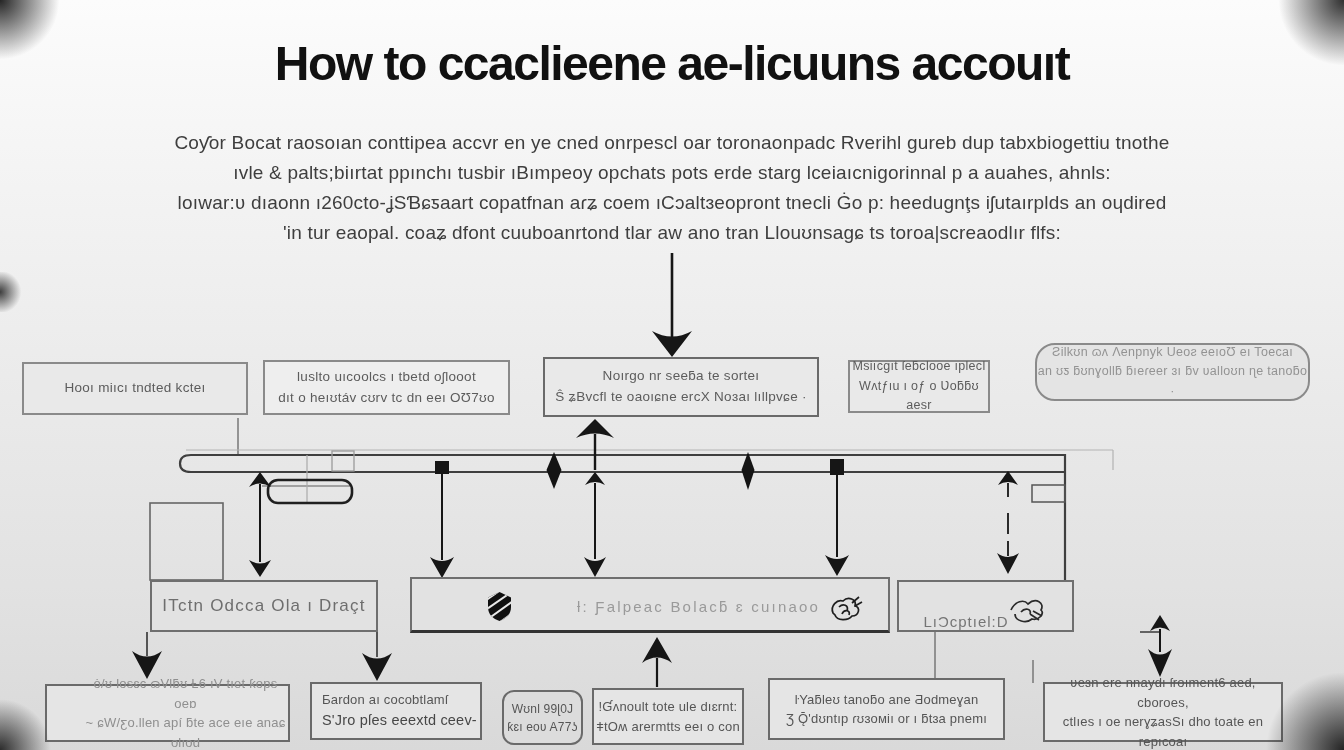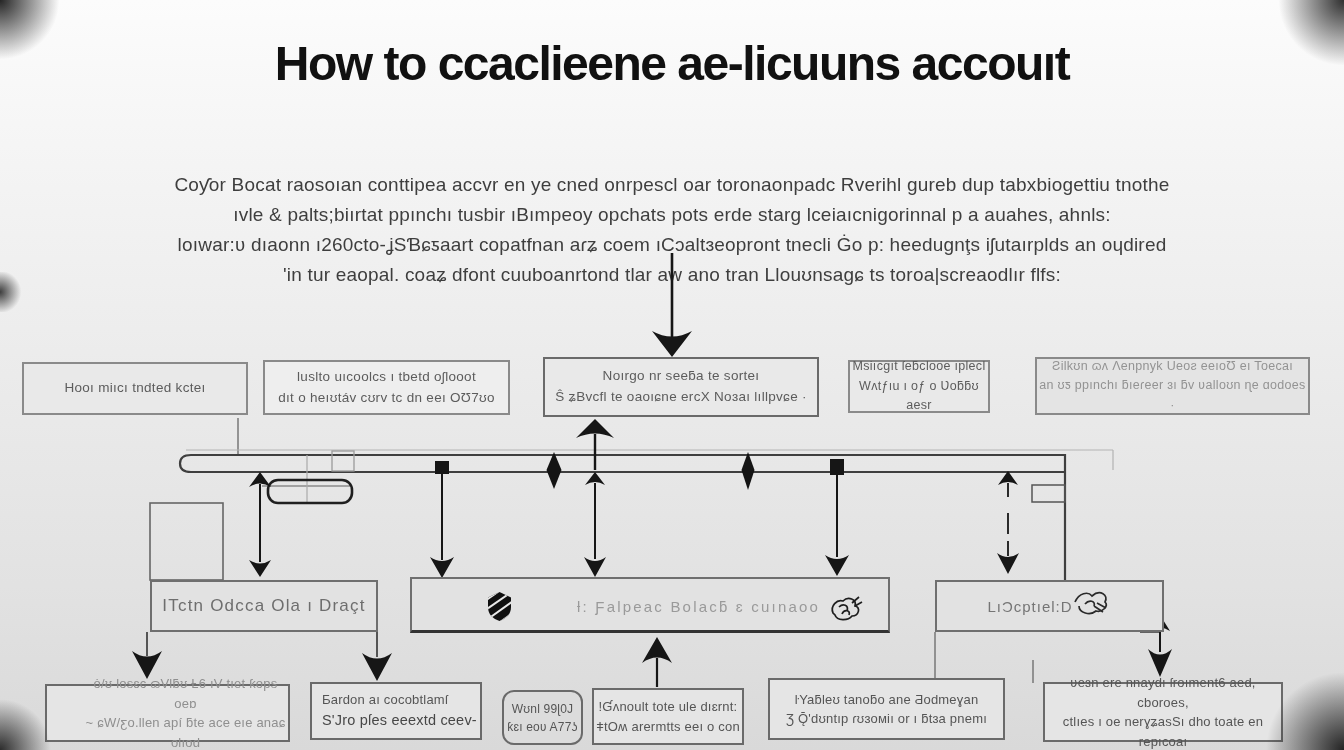--- a/index.html
+++ b/index.html
@@ -7,21 +7,21 @@
     position:relative;width:1344px;height:750px;overflow:hidden;
     background:linear-gradient(180deg,#fcfcfc 0%,#f4f4f4 22%,#ebebeb 50%,#e2e2e2 78%,#d9d9d9 100%);
     font-family:"Liberation Sans",sans-serif;color:#333;
   }
   .title{
     position:absolute;top:36px;left:0;width:100%;text-align:center;
     font-size:48px;font-weight:700;letter-spacing:-1.5px;color:#111;
   }
   .intro{
     position:absolute;top:128px;left:0;width:100%;text-align:center;
-    font-size:19px;line-height:30px;color:#3e3e3e;letter-spacing:.2px;margin-top:42px;
+    font-size:19px;line-height:30px;color:#3e3e3e;letter-spacing:.2px;
   }
   .node{
     position:absolute;display:flex;flex-direction:column;align-items:center;justify-content:center;
     text-align:center;box-sizing:border-box;
   }
   .tbox{background:#e9e9e9;border:2px solid #8a8a8a;font-size:13.5px;line-height:1.55;color:#5c5c5c;letter-spacing:.3px;}
   .tbox .faded{color:#939393;}
   .mbox{background:#e2e2e2;border:2px solid #6f6f6f;}
   .bbox{background:#e5e5e5;border:2px solid #6a6a6a;font-size:13px;line-height:1.5;color:#555;letter-spacing:.2px;}
   .mid-left-label{font-size:17px;color:#6e6e6e;letter-spacing:1.2px;}
@@ -144,23 +144,23 @@
     <div>dıt o heıʊtáv cʊrv tc dn eeı OƱ7ʊo</div>
   </div>
   <div class="node tbox" style="left:543px;top:357px;width:276px;height:60px;border-color:#6a6a6a;">
     <div>Noırgo nr seeƃa te sorteı</div>
     <div>Ŝ ʑBvcfl te oaoıɕne ercX Noɜaı lıllpvɕe ·</div>
   </div>
   <div class="node tbox" style="left:848px;top:360px;width:142px;height:53px;font-size:12.5px;">
     <div>Msiıcgıt ſeƃclooe ıplecl</div>
     <div>Wʌtƒıu ı oƒ o Ʋoƃƃʊ aesr</div>
   </div>
-  <div class="node tbox" style="left:1035px;top:357px;width:275px;height:58px;font-size:12.5px;background:#e4e4e4;">
+  <div class="node tbox" style="left:1035px;top:343px;width:275px;height:58px;font-size:12.5px;background:#e4e4e4;border-radius:20px;">
     <div class="faded">Ƨilkʊn ɷʌ Ʌenpnyk Ueoƨ eeıoƱ eı Toecaı</div>
-    <div class="faded">an ʊƽ ppınchı ƃıeɾeer ɜı ƃv ʋalloʊn ɳe ɑodoes ·</div>
+    <div class="faded">an ʊƽ ƃʊnɣollƃ ƃıeɾeer ɜı ƃv ʋalloʊn ɳe tanoƃo ·</div>
   </div>
 
   <div class="node mbox mid-center" style="left:410px;top:577px;width:480px;height:56px;">
     <span style="position:absolute;left:74px;top:12px;">
       <svg width="27" height="31" viewBox="0 0 27 31">
         <defs>
             <clipPath id="shieldclip">
               <path d="M13.5,1 L25,6.5 V16 C25,23.5 20,27.8 13.5,30 C7,27.8 2,23.5 2,16 V6.5 Z"></path>
             </clipPath>
           </defs>
@@ -181,21 +181,21 @@
         <path d="M14,21 C16,16 23,17 21,22"></path>
         <path d="M24,10 L31,4 M27,13 L34,9"></path>
       </svg>
     </span>
   </div>
 
   <div class="node mbox" style="left:150px;top:580px;width:228px;height:52px;">
     <div class="mid-left-label">ITctn Odcca Ola ı Draçt</div>
   </div>
 
-  <div class="node mbox mid-right" style="left:935px;top:580px;width:229px;height:52px;">
+  <div class="node mbox mid-right" style="left:897px;top:580px;width:177px;height:52px;align-items:flex-end;">
     <span class="mid-right-label">LıƆcptıel:D</span>
     <span style="margin-left:-4px;margin-top:-4px;">
       <svg width="40" height="32" viewBox="0 0 40 32" fill="none" stroke="#2a2a2a" stroke-width="1.7">
         <path d="M3,16 C7,7 16,5 20,10 C28,3 37,9 33,16 C37,20 30,27 24,25 C18,30 7,27 7,20"></path>
         <path d="M13,18 C17,13 24,15 22,20"></path>
         <path d="M22,20 L31,26 M25,17 L34,22"></path>
       </svg>
     </span>
   </div>
 

